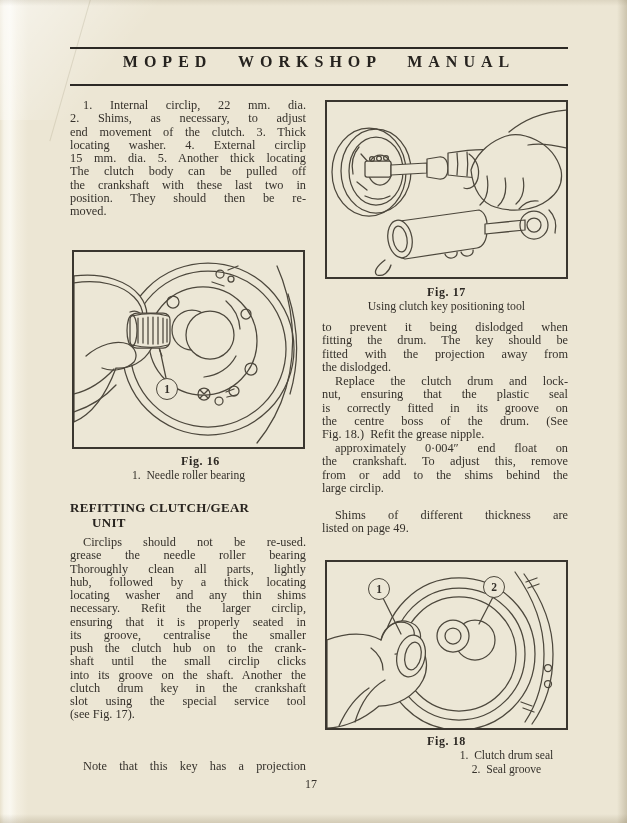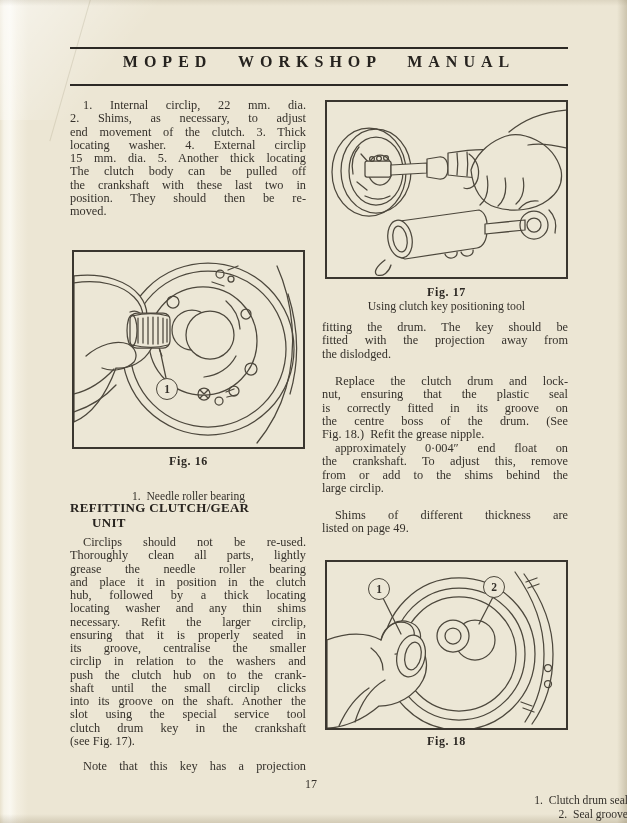--- a/index.html
+++ b/index.html
@@ -58,21 +58,21 @@
   .art * { stroke:#4c473c; fill:none; stroke-width:1.25; stroke-linecap:round; stroke-linejoin:round; }
   .art .paper { fill:#ece7d6; }
   .callout {
     position:absolute; width:20px; height:20px; border:1.4px solid #4c473c; border-radius:50%;
     background:#ece7d6; display:flex; align-items:center; justify-content:center;
     font-size:11.5px; font-weight:bold; color:#35312b;
   }
   .figcap-title { position:absolute; text-align:center; font-weight:bold; font-size:12px; letter-spacing:0.6px; color:#2c2823; }
   .figcap-items { position:absolute; font-size:11.6px; line-height:14px; color:#35312b; }
   .figcap-items.center { text-align:center; }
-  .figcap-items.list { padding-left:60px; text-align:right;margin-top:45px; }
+  .figcap-items.list { padding-left:60px; text-align:center; }
   .figcap-sub { position:absolute; text-align:center; font-size:11.8px; color:#35312b; }
 
   .page-number { position:absolute; left:62px; width:498px; top:777px; text-align:center; font-size:12px; color:#35312b; }
 </style>
 </head>
 <body>
 
 <div class="page">
 
   <div class="fold-topleft"></div>
@@ -98,44 +98,43 @@
         <div class="line">moved.</div>
       </div>
 
     <div class="heading" style="top:500px;">
       <div class="h1">REFITTING CLUTCH/GEAR</div>
       <div class="h2">UNIT</div>
     </div>
 
     <div class="para indent" style="top:536px;">
         <div class="line">Circlips should not be re-used.</div>
+        <div class="line">grease the needle roller bearing</div>
         <div class="line">Thoroughly clean all parts, lightly</div>
-        <div class="line">grease the needle roller bearing</div>
-        <div class="line">and place it in position in the clutch</div>
         <div class="line">hub, followed by a thick locating</div>
         <div class="line">locating washer and any thin shims</div>
         <div class="line">necessary. Refit the larger circlip,</div>
         <div class="line">ensuring that it is properly seated in</div>
         <div class="line">its groove, centralise the smaller</div>
-        <div class="line">circlip in relation to the washers and</div>
         <div class="line">push the clutch hub on to the crank-</div>
         <div class="line">shaft until the small circlip clicks</div>
         <div class="line">into its groove on the shaft. Another the</div>
+        <div class="line">clutch drum key in the crankshaft</div>
         <div class="line">slot using the special service tool</div>
-        <div class="line">clutch drum key in the crankshaft</div>
         <div class="line">(see Fig. 17).</div>
       </div>
 
     <div class="para indent just-all" style="top:760px;">
         <div class="line">Note that this key has a projection</div>
       </div>
   </div>
 
   <div class="col col-right">
     <div class="para" style="top:321px;">
+        <div class="line">to prevent it being dislodged when</div>
         <div class="line">fitting the drum. The key should be</div>
         <div class="line">fitted with the projection away from</div>
         <div class="line">the dislodged.</div>
       </div>
     <div class="para indent" style="top:375px;">
         <div class="line">Replace the clutch drum and lock-</div>
         <div class="line">nut, ensuring that the plastic seal</div>
         <div class="line">is correctly fitted in its groove on</div>
         <div class="line">the centre boss of the drum. (See</div>
         <div class="line">Fig. 18.)&nbsp; Refit the grease nipple.</div>
@@ -182,22 +181,22 @@
       <path d="M0,142 C16,138 30,128 40,117"></path>
       <path d="M0,160 C18,154 32,144 42,133"></path>
       <rect class="paper" x="56" y="61" width="40" height="35" rx="7"></rect>
       <ellipse cx="58" cy="78.5" rx="5" ry="15.5"></ellipse>
       <path d="M64,66 V91 M69,66 V91 M74,65 V92 M79,65 V92 M84,65 V92 M89,66 V91 M93,67 V90"></path>
       <path d="M58,64 C70,61 84,61 94,64 M58,93 C70,96 84,96 94,93"></path>
       <path d="M86,98 L92,126"></path>
     </svg>
     <div class="callout" style="left:82px; top:126px;">1</div>
   </div>
-  <div class="figcap-title" style="left:72px; top:454px; width:233px;">Fig. 16</div>
-  <div class="figcap-items center" style="left:72px; top:490px; width:233px;">
+  <div class="figcap-title" style="left:84px; top:454px; width:233px;">Fig. 16</div>
+  <div class="figcap-items center" style="left:72px; top:469px; width:233px;">
       <div>1.&nbsp; Needle roller bearing</div>
     </div>
 
   <div class="figure" style="left:325px; top:100px; width:243px; height:179px;">
     <svg class="art" width="239" height="175" viewBox="0 0 239 175">
       <ellipse cx="42" cy="70" rx="37" ry="44"></ellipse>
       <ellipse cx="49" cy="69" rx="35" ry="42"></ellipse>
       <ellipse cx="49" cy="69" rx="27" ry="34"></ellipse>
       <ellipse cx="53" cy="68" rx="12" ry="15"></ellipse>
       <path d="M32,45 C26,52 24,62 26,72 M38,94 C46,98 56,98 63,94"></path>

